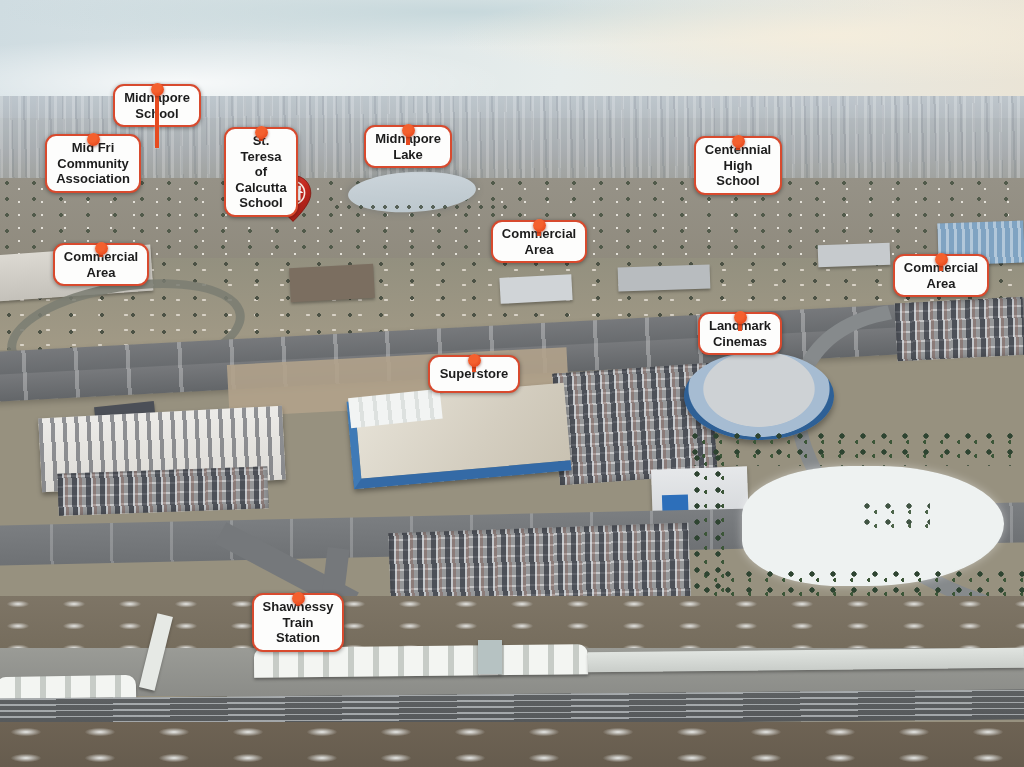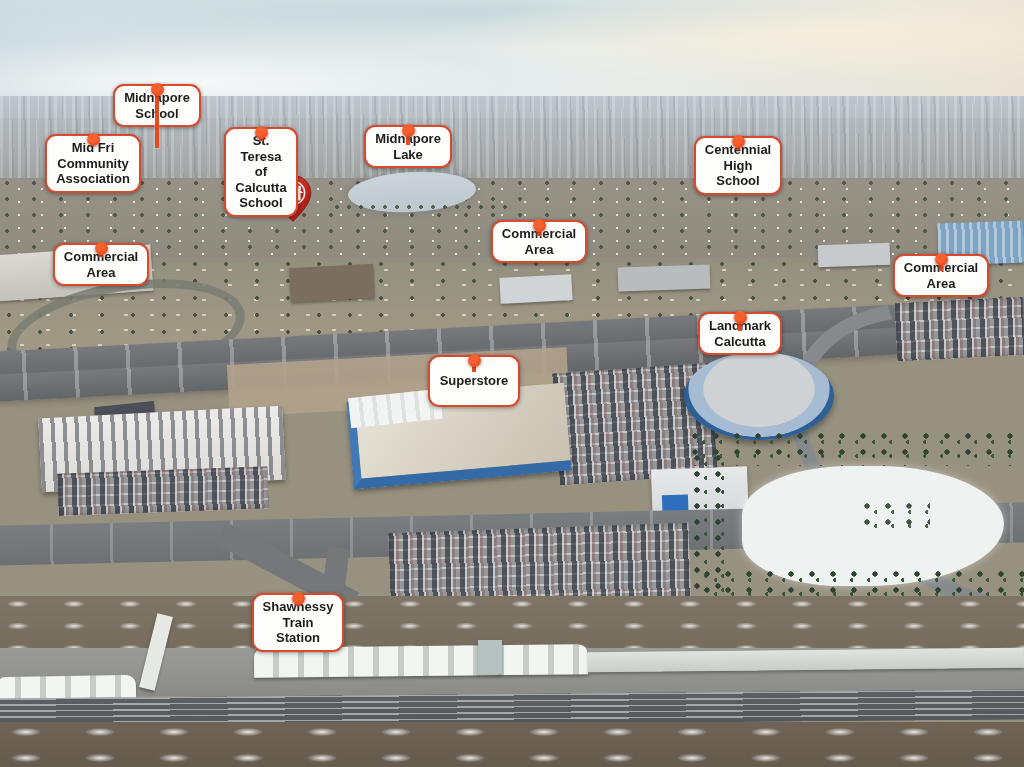--- a/index.html
+++ b/index.html
@@ -137,21 +137,21 @@
       linear-gradient(180deg,#6e6354 0%,#665c4e 100%);
     background-size:74px 26px,41px 21px,100% 100%;}
 
   
   .marker{display:flex;flex-direction:column;align-items:center;transform:translateX(-50%);
     width:max-content;z-index:30;}
   .marker .label{position:static;white-space:pre-line;text-align:center;
     font-weight:bold;font-size:13px;line-height:15.5px;color:#1c1c1c;
     background:#fdfdfc;border:2.5px solid #d84a2e;border-radius:11px;
     padding:4px 9px;box-shadow:0 1px 4px rgba(0,0,0,.4);}
-  .marker .label.pad-tall{padding:16px 10px;}
+  .marker .label.pad-tall{padding:9px 10px;}
   .marker .leader{position:static;width:3.5px;background:#e64b20;
     box-shadow:0 0 0 .5px rgba(255,255,255,.35);}
   .marker .dot{position:static;width:13px;height:13px;border-radius:50%;margin-top:-1px;
     background:radial-gradient(circle at 38% 32%, #f4602e 0 40%, #e03c14 100%);
     box-shadow:0 1px 3px rgba(90,15,0,.55);}
 
   .home-pin{z-index:25;}
 </style>
 </head>
 <body>
@@ -281,21 +281,21 @@
 
   <div class="marker" style="left:941px;top:254px">
     <div class="label">Commercial
 Area</div>
     <div class="leader" style="height:17px"></div>
     <div class="dot"></div>
   </div>
 
   <div class="marker" style="left:740px;top:312px">
     <div class="label">Landmark
-Calcutta</div>
+Cinemas</div>
     <div class="leader" style="height:19px"></div>
     <div class="dot"></div>
   </div>
 
   <div class="marker" style="left:474px;top:355px">
     <div class="label pad-tall">Superstore</div>
     <div class="leader" style="height:17px"></div>
     <div class="dot"></div>
   </div>
 

